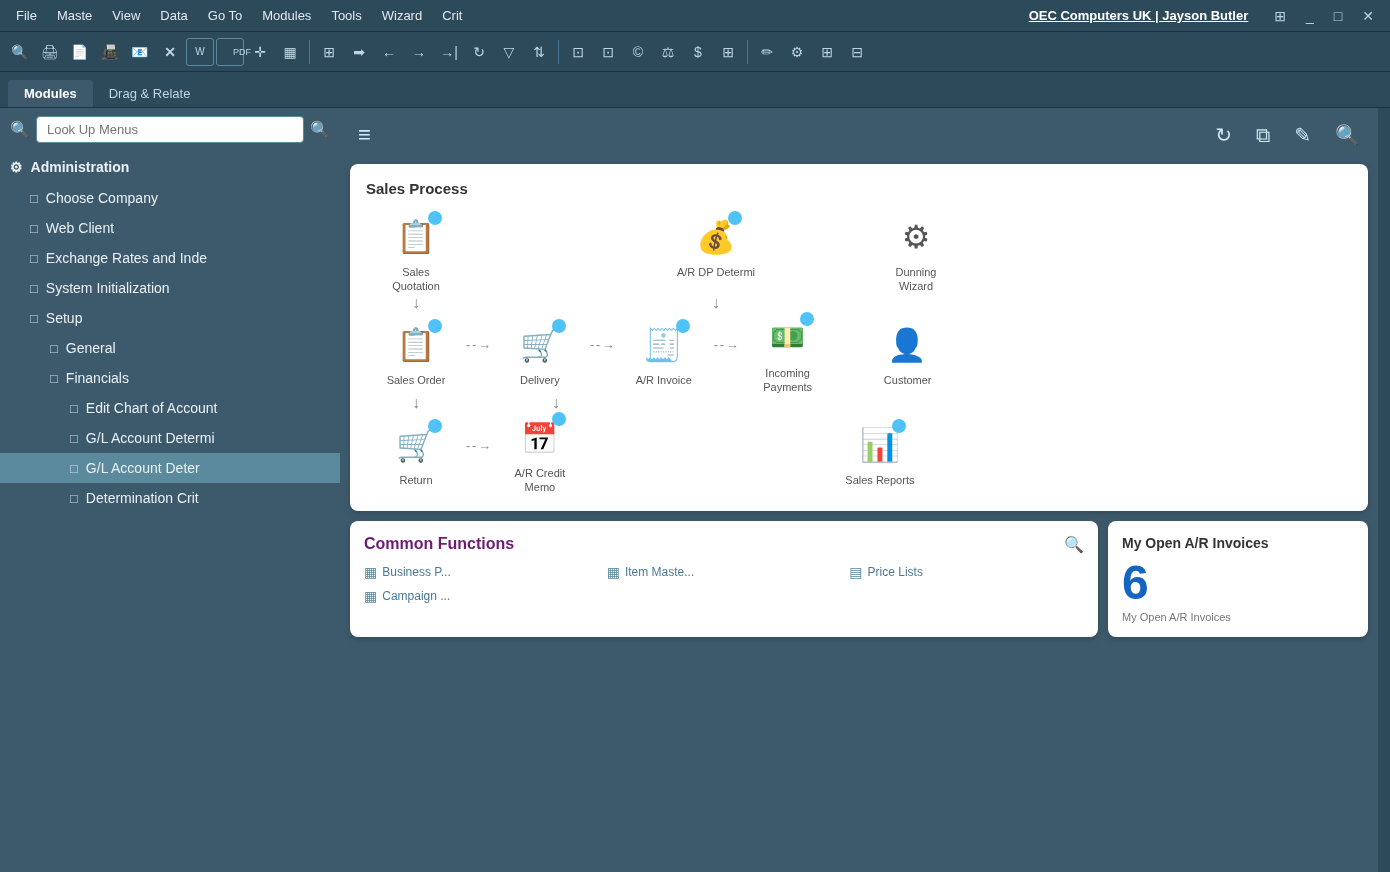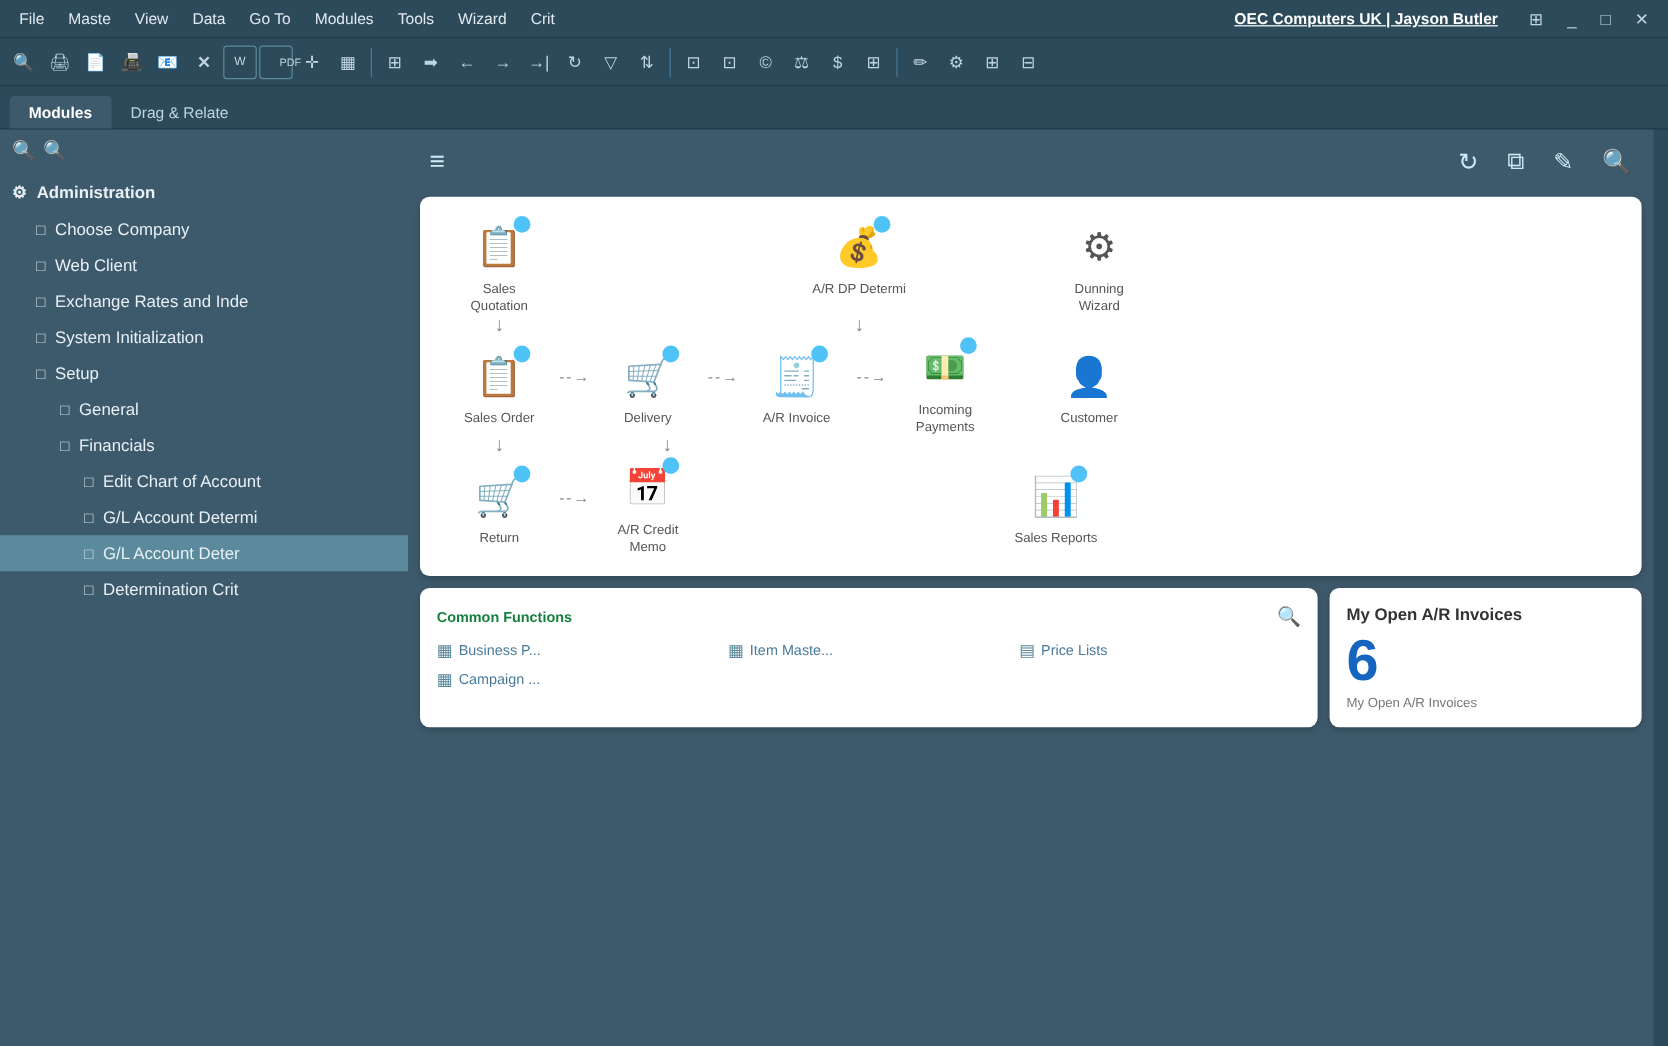--- a/index.html
+++ b/index.html
@@ -225,23 +225,23 @@
       padding: 14px;
       box-shadow: 0 2px 6px rgba(0,0,0,0.2);
     }
     .cf-header {
       display: flex;
       align-items: center;
       justify-content: space-between;
       margin-bottom: 10px;
     }
     .cf-title {
-      font-size: 12px;
+      font-size: 16px;
       font-weight: bold;
-      color: #15803d;
+      color: #701a75;
     }
     .cf-items {
       display: grid;
       grid-template-columns: 1fr 1fr 1fr;
       gap: 8px;
     }
     .cf-item {
       display: flex;
       align-items: center;
       gap: 5px;
@@ -340,20 +340,21 @@
   <div class="tab active">Modules</div>
   <div class="tab">Drag &amp; Relate</div>
   <div class="tab-spacer"></div>
 </div>
 
 <div class="main-layout">
 
   <div class="sidebar">
     <div class="search-bar">
       <span class="search-icon-btn">🔍</span>
+      <input type="text" placeholder="Look Up Menus" style="">
       <span style="color:#4a7a9b;font-size:16px;">🔍</span>
     </div>
 
     <div class="sidebar-section-header">
       <span>⚙</span>
       <span>Administration</span>
     </div>
 
     <div class="sidebar-item sidebar-subitem">
       <span class="item-icon">□</span>
@@ -409,20 +410,21 @@
       </div>
       <div class="action-bar-right">
         <span class="action-icon" style="font-size:20px;">↻</span>
         <span class="action-icon" style="font-size:20px;">⧉</span>
         <span class="action-icon" style="font-size:20px;">✎</span>
         <span class="action-icon" style="font-size:20px;">🔍</span>
       </div>
     </div>
 
     <div class="card">
+      <div class="card-title">Sales Process</div>
 
       <div style="display:flex;flex-direction:column;gap:0;">
 
         <div style="display:flex;align-items:flex-start;gap:0;">
 
           <div class="process-node">
             <div class="process-icon-wrap">
               <span style="font-size:32px;color:#555;">📋</span>
               <div class="process-badge"></div>
             </div>

